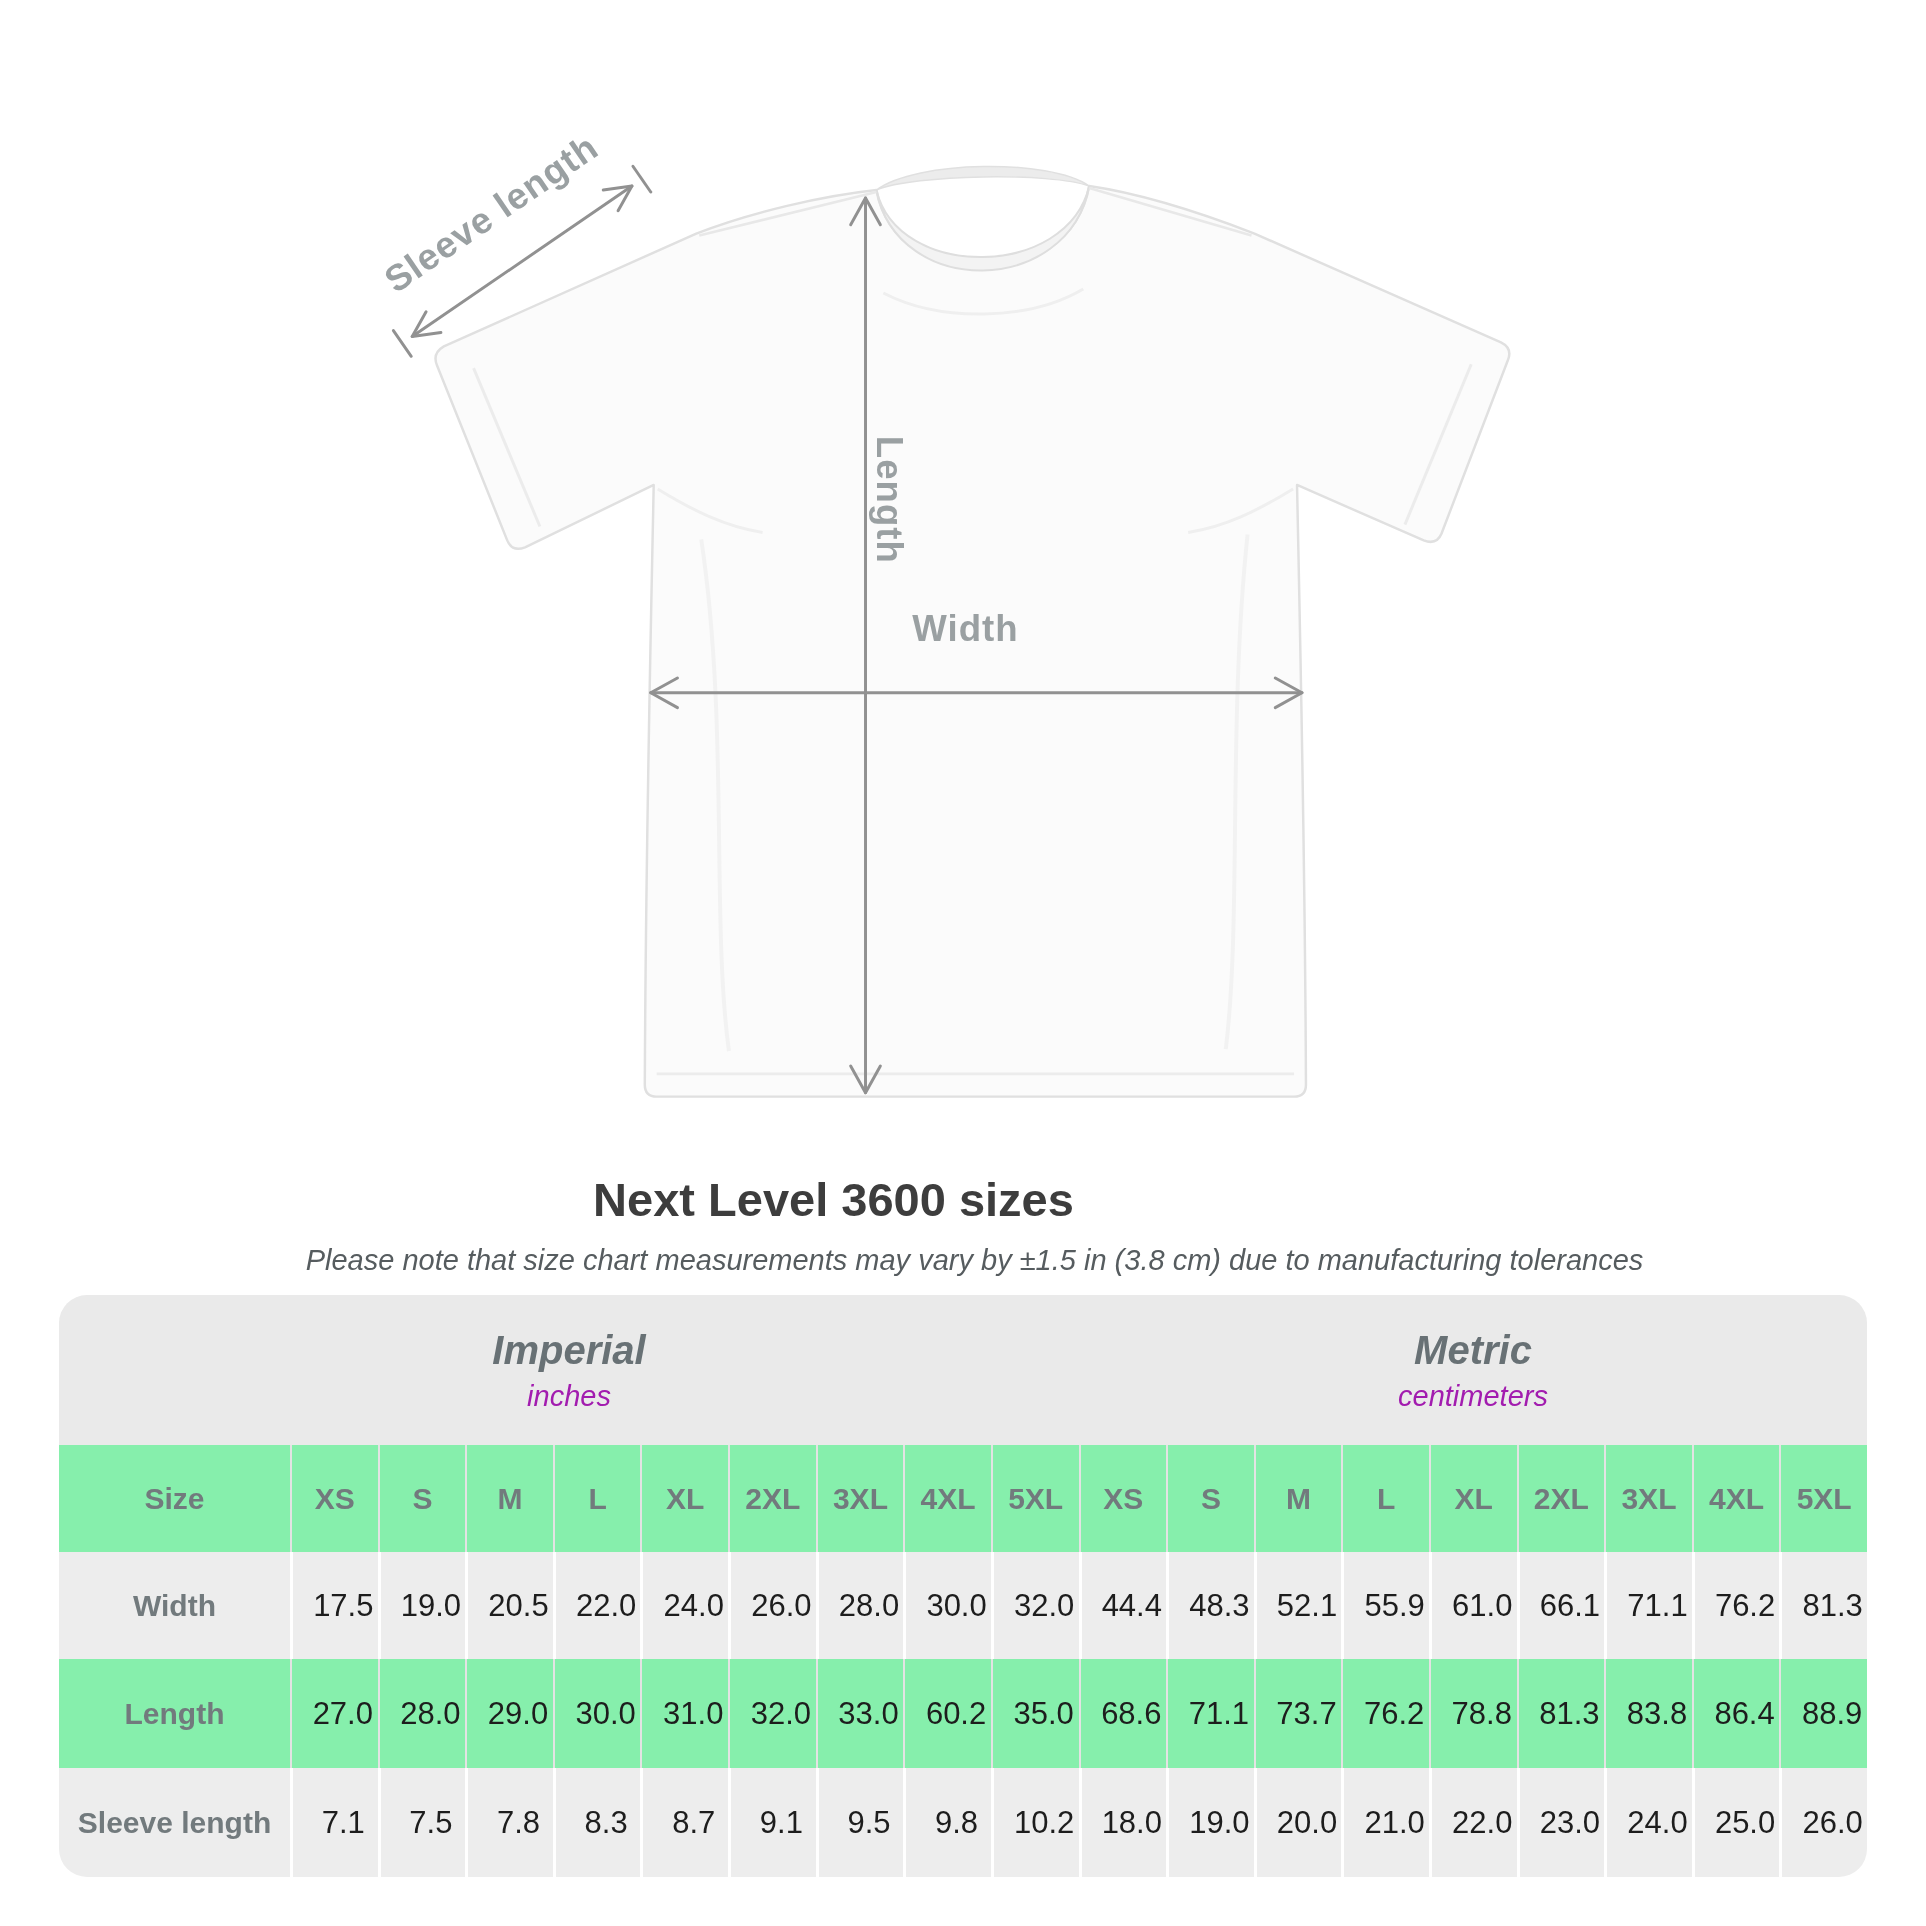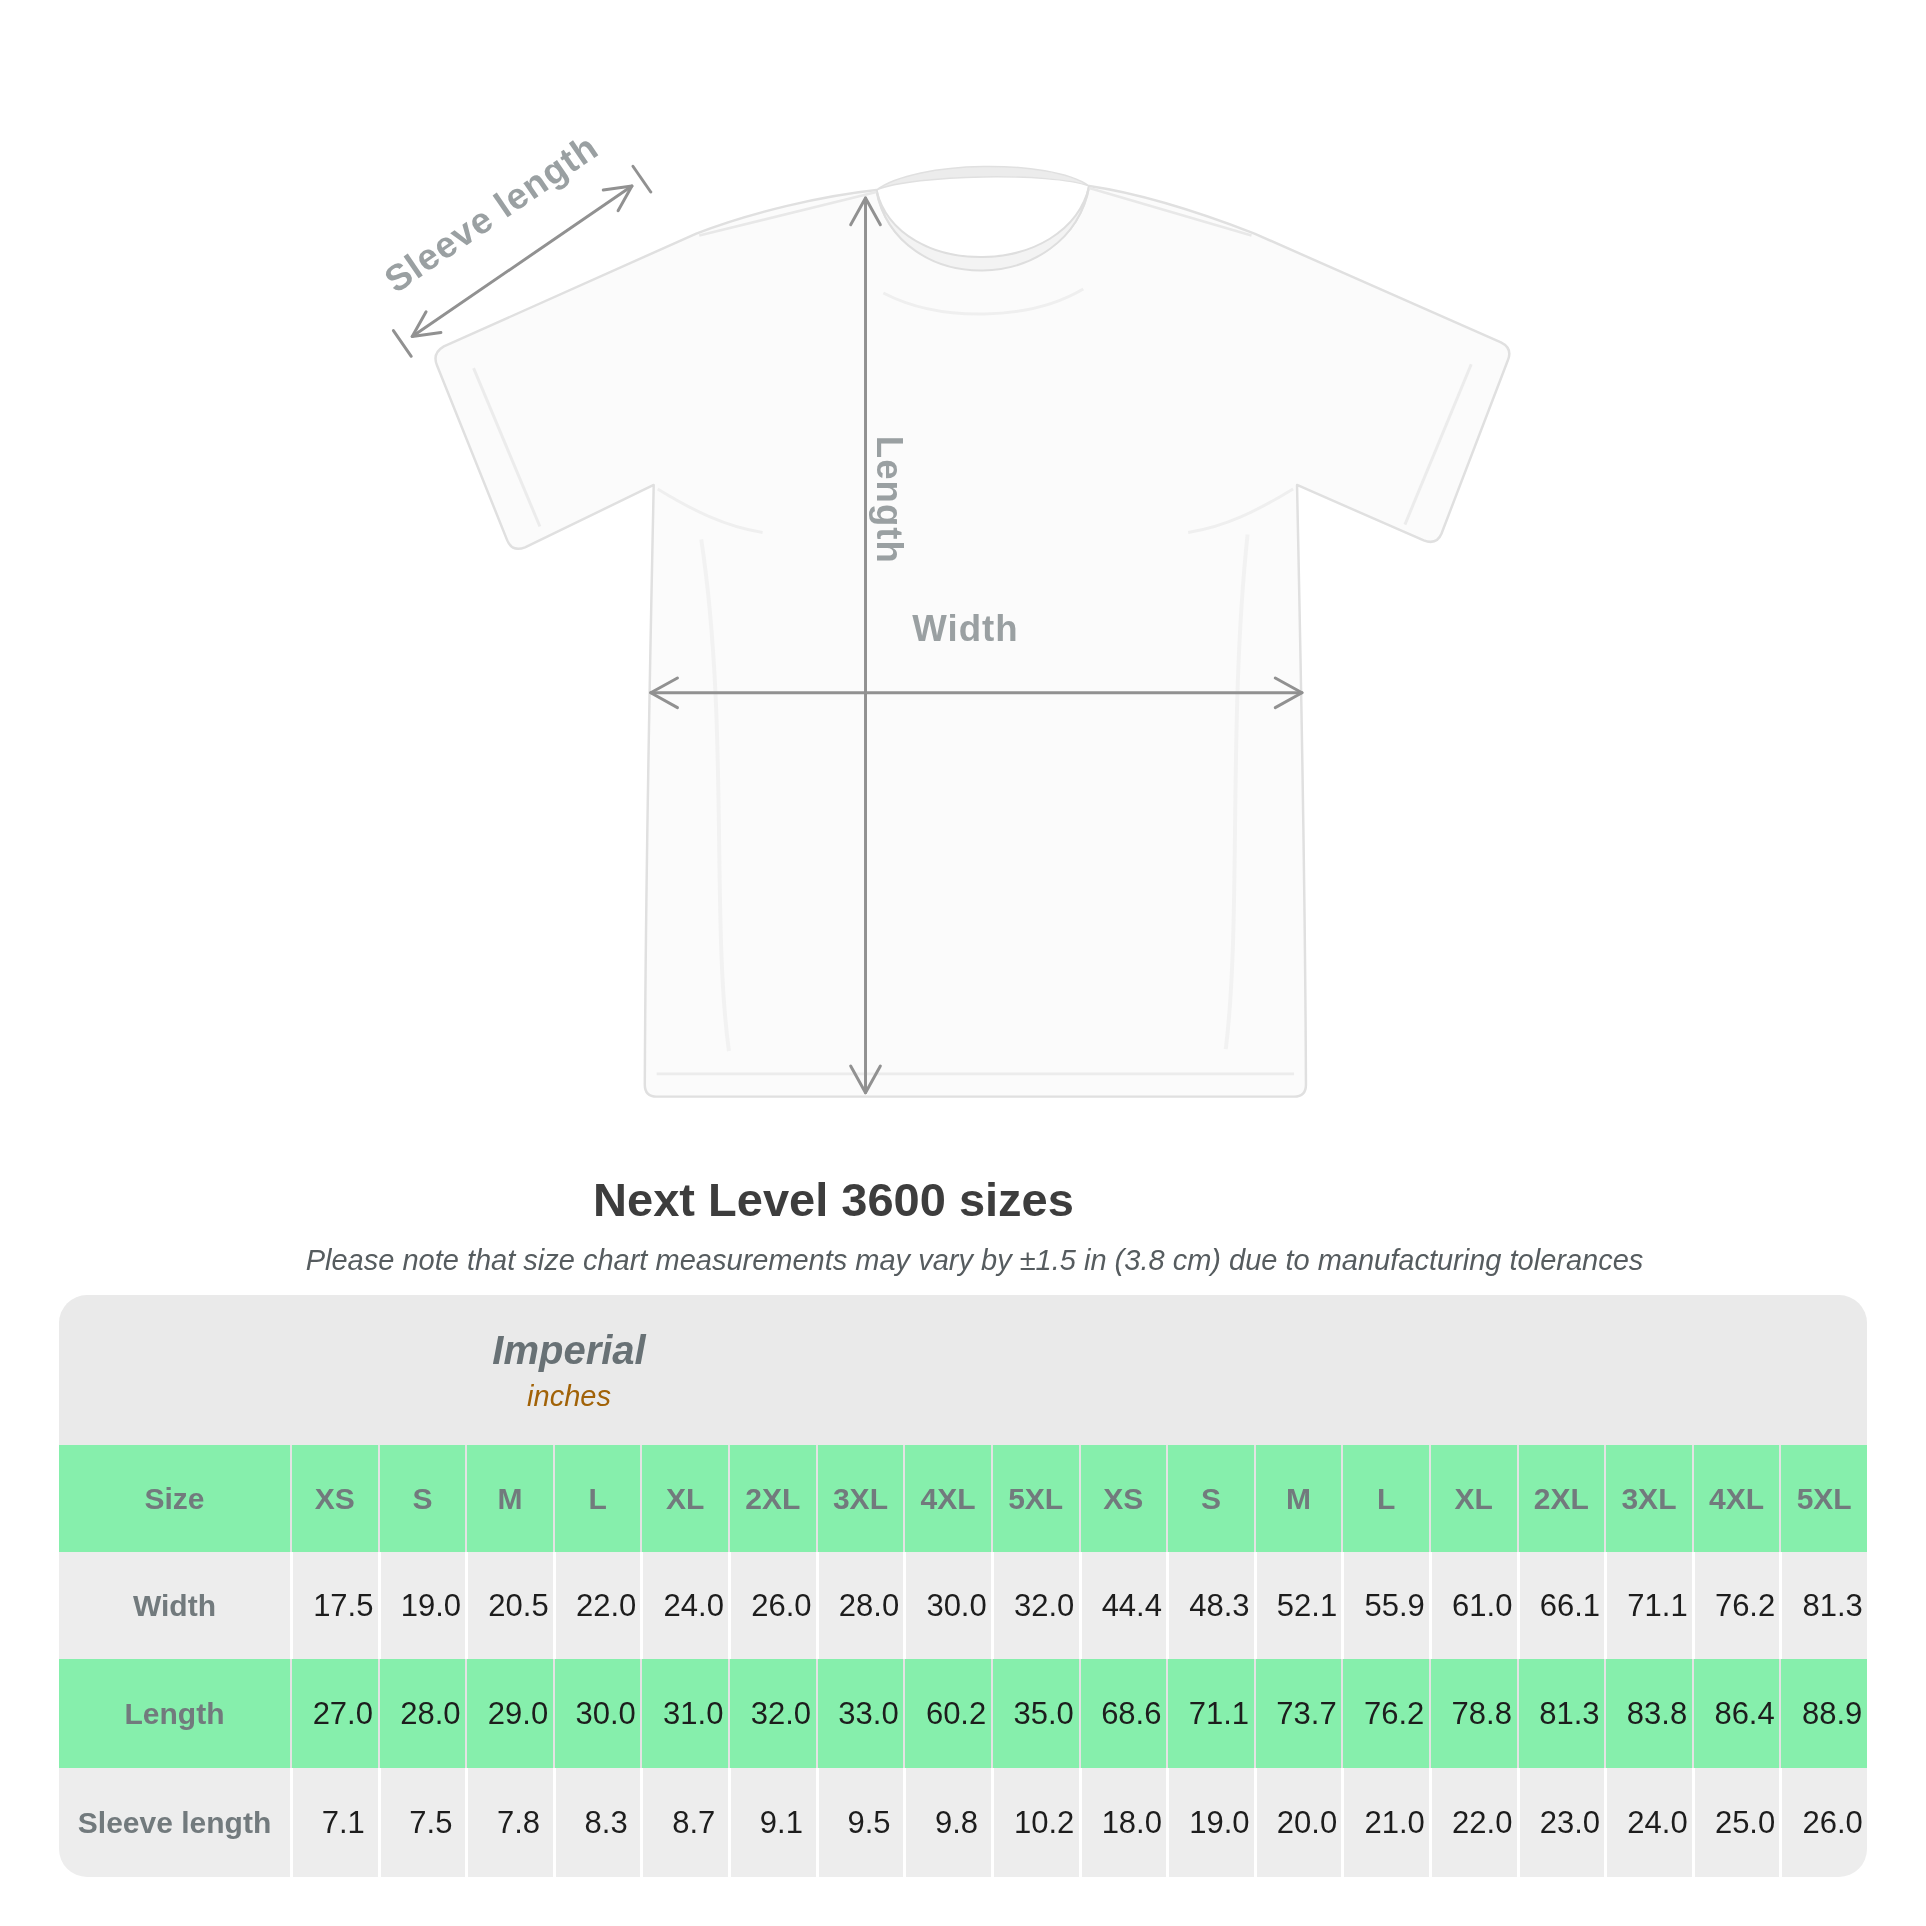--- a/index.html
+++ b/index.html
@@ -87,21 +87,21 @@
   }
   .band-title {
     font-size: 40px;
     font-weight: bold;
     font-style: italic;
     color: #687175;
   }
   .band-sub {
     font-size: 29px;
     font-style: italic;
-    color: #a16207;
+    color: #a21caf;
   }
   .trow {
     display: grid;
     grid-template-columns: 231px repeat(18, 1fr);
     background: #86efac;
   }
   .trow.gray { background: #ededed; }
   .trow.size-row { height: 107px; }
   .trow.r0 { height: 107px; }
   .trow.r1 { height: 109px; }
@@ -188,20 +188,24 @@
   </svg>
 
   <div id="chart-title">Next Level 3600 sizes</div>
   <div id="chart-subtitle">Please note that size chart measurements may vary by ±1.5 in (3.8 cm) due to manufacturing tolerances</div>
 
   <div id="size-table">
     <div class="band">
       <div class="band-cell">
         <div class="band-title">Imperial</div>
         <div class="band-sub">inches</div>
+      </div>
+      <div class="band-cell">
+        <div class="band-title">Metric</div>
+        <div class="band-sub">centimeters</div>
       </div>
     </div>
 
     <div class="trow size-row">
       <div class="cell rlabel">Size</div>
     <div class="cell head">XS</div>
         <div class="cell head">S</div>
         <div class="cell head">M</div>
         <div class="cell head">L</div>
         <div class="cell head">XL</div>

